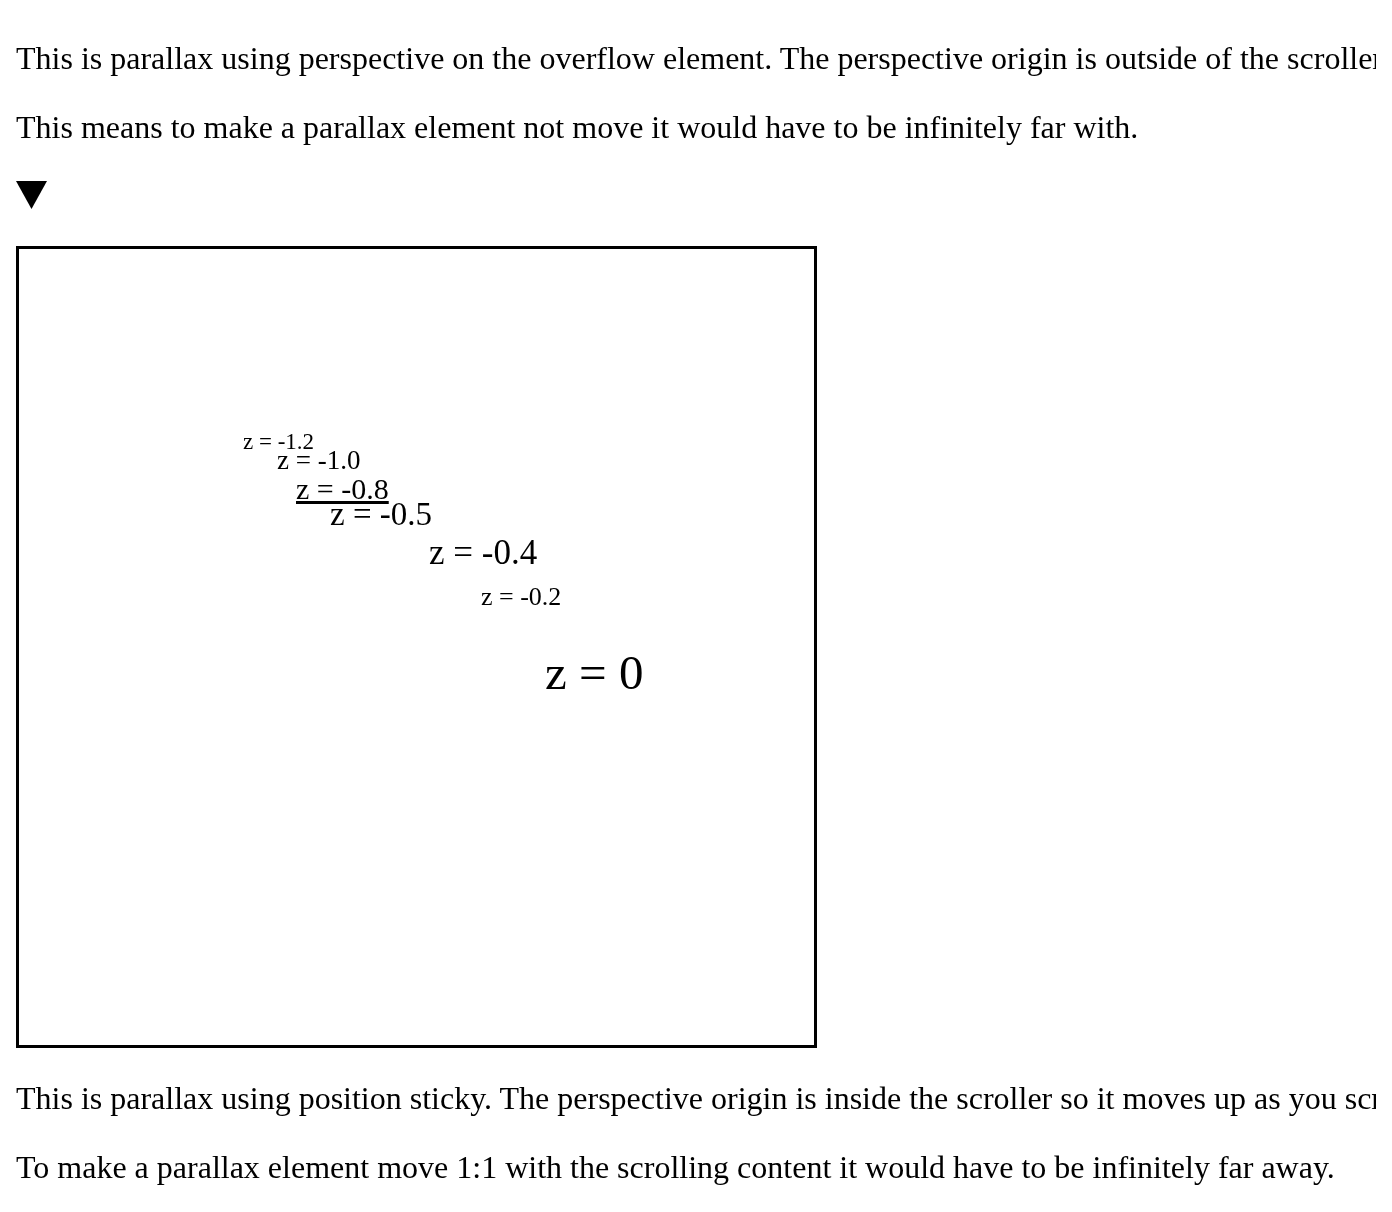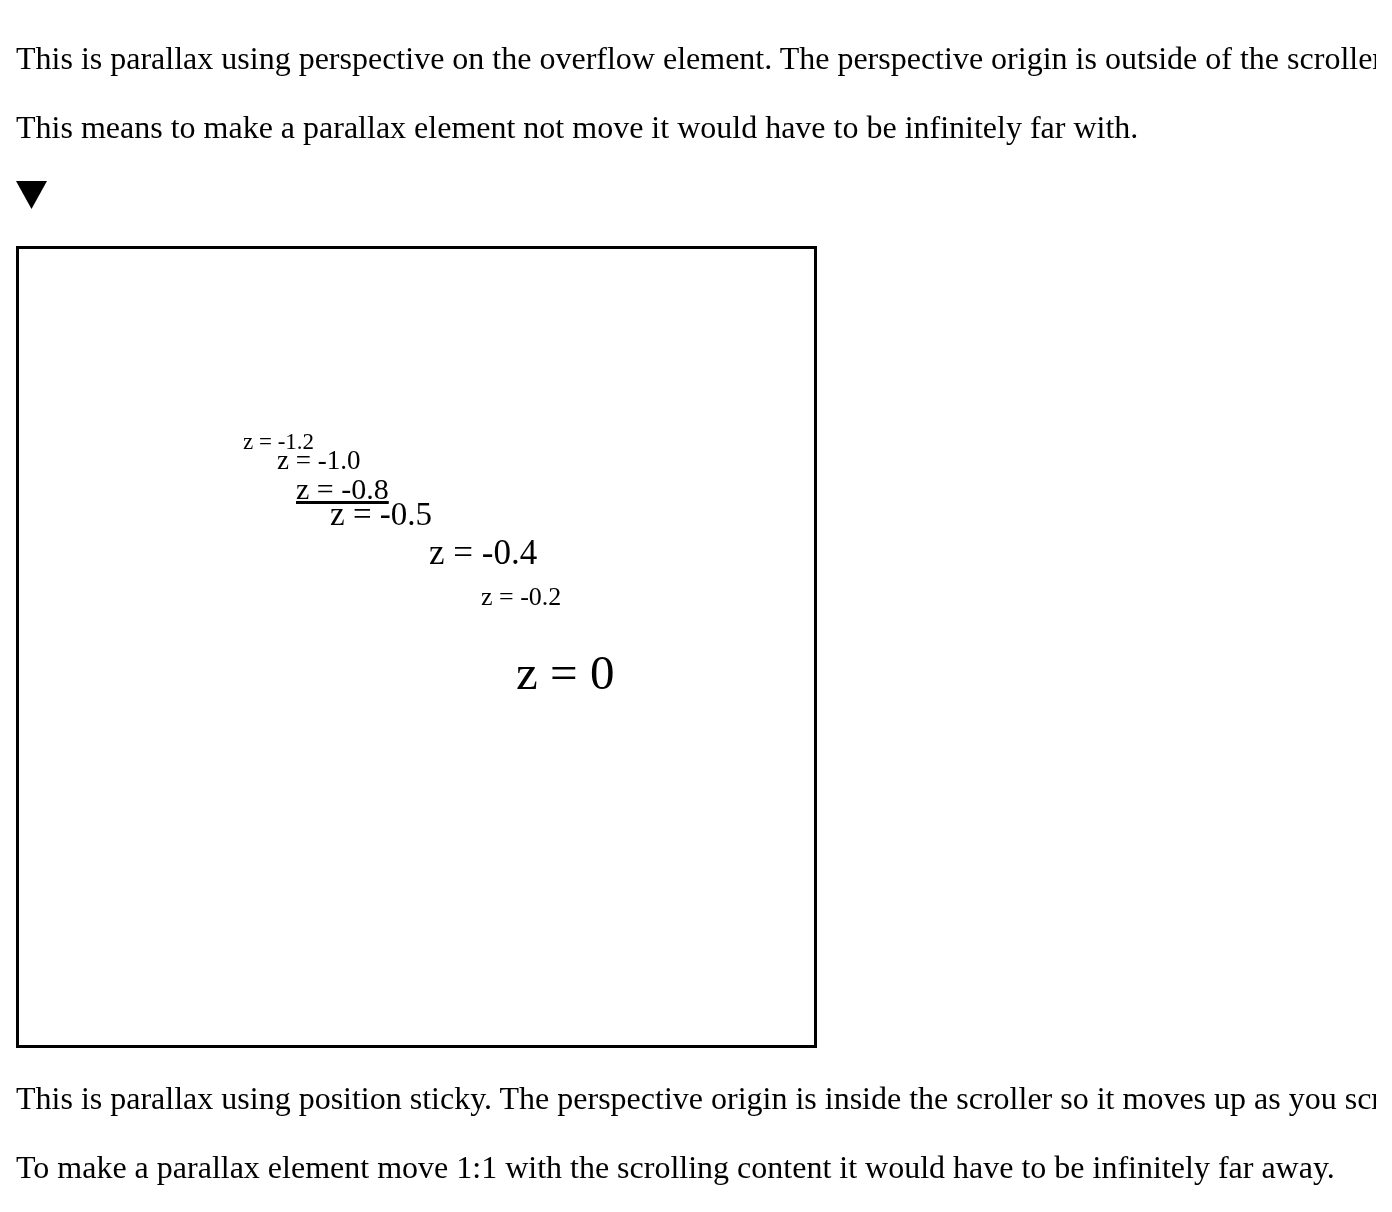--- a/index.html
+++ b/index.html
@@ -52,21 +52,21 @@
     position: absolute;
     line-height: 1;
     white-space: nowrap;
   }
   .z-item:nth-child(1) { left: 224px; top: 181px; font-size: 23px; }
   .z-item:nth-child(2) { left: 258px; top: 198px; font-size: 27px; text-align: center; }
   .z-item:nth-child(3) { left: 277px; top: 225px; font-size: 30px; text-decoration: underline; }
   .z-item:nth-child(4) { left: 311px; top: 249px; font-size: 33px; }
   .z-item:nth-child(5) { left: 365px; top: 286px; font-size: 35px; margin-left: 45px; }
   .z-item:nth-child(6) { left: 414px; top: 335px; font-size: 26px; margin-left: 48px; }
-  .z-item:nth-child(7) { left: 497px; top: 399px; font-size: 49px; }
+  .z-item:nth-child(7) { left: 526px; top: 399px; font-size: 49px; }
 </style>
 </head>
 <body>
 
 <div class="content">
 
   <p class="para first clip">This is parallax using perspective on the overflow element. The perspective origin is outside of the scroller so</p>
 
   <p class="para">This means to make a parallax element not move it would have to be infinitely far with.</p>
 

